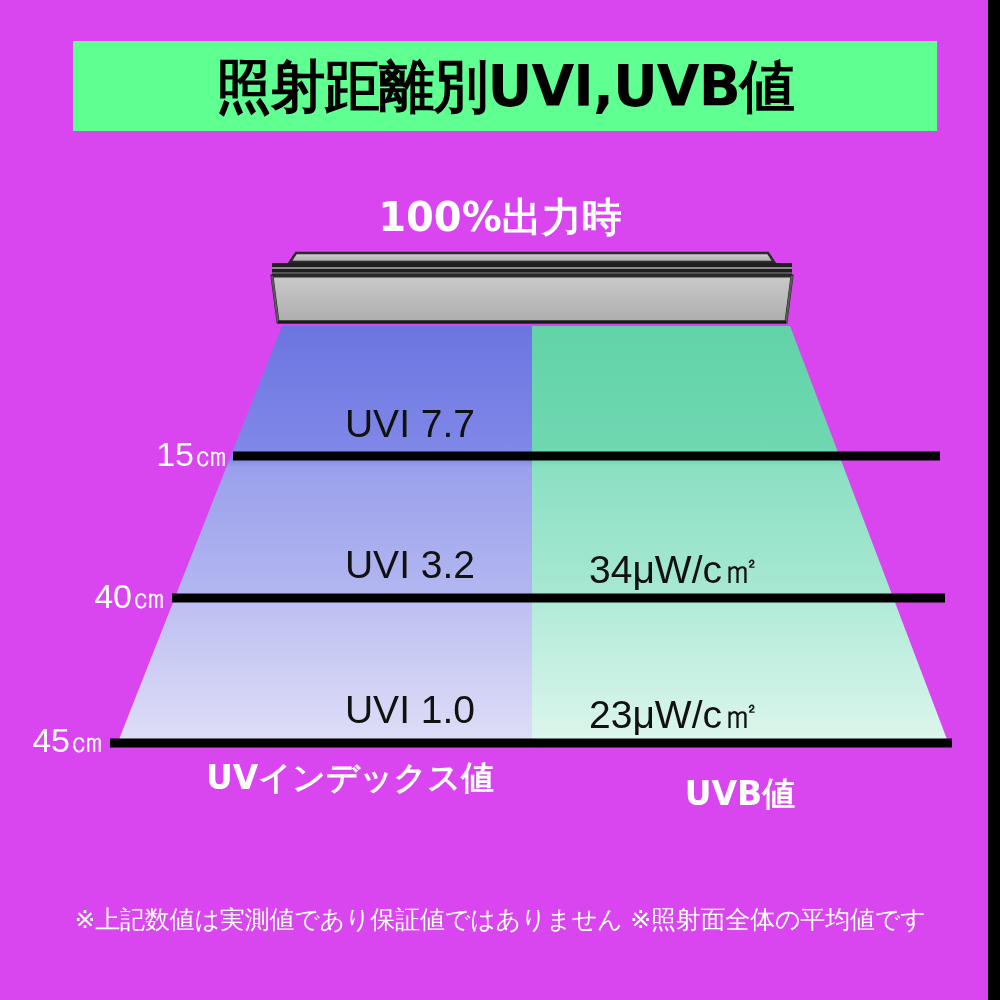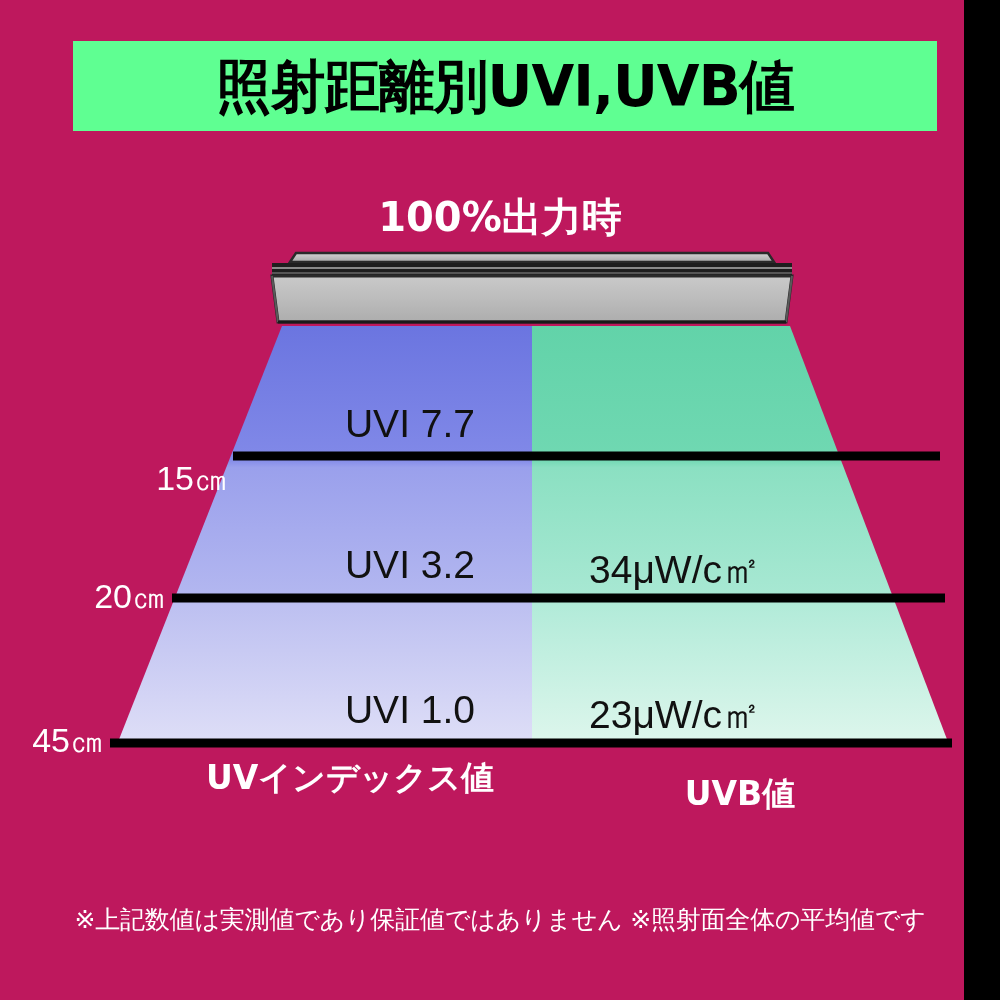--- a/index.html
+++ b/index.html
@@ -13,21 +13,22 @@
     overflow: hidden;
     font-family: "Liberation Sans", "DejaVu Sans", sans-serif;
     color: #ffffff;
     position: relative;
   }
   #stage {
     position: absolute;
     left: 0; top: 0;
     width: 964px;
     height: 1000px;
-    background: #be185d;
+    background: #d946ef;
+    padding-left: 24px;
   }
 
   
   #title-banner {
     position: absolute;
     left: 73px;
     top: 41px;
     width: 864px;
     height: 90px;
     background: var(--accent, #5FFF92);
@@ -176,22 +177,22 @@
 
       <polygon points="272,276 792,276 786,322 278,322" fill="url(#gradFixture)" stroke="#2A2A2A" stroke-width="3"></polygon>
 
       <path d="M 272,276 L 278,322" stroke="#5A5A5A" stroke-width="2" fill="none"></path>
       <path d="M 792,276 L 786,322" stroke="#5A5A5A" stroke-width="2" fill="none"></path>
 
       <line x1="278" y1="322" x2="786" y2="322" stroke="#1A1A1A" stroke-width="3"></line>
     </g>
   </svg>
 
-  <div class="dist-label" style="left:118px; top:432px; width:110px;margin-top:24px;">15㎝</div>
-  <div class="dist-label" style="left:56px; top:574px; width:110px;">20㎝</div>
+  <div class="dist-label" style="left:118px; top:432px; width:110px;">15㎝</div>
+  <div class="dist-label" style="left:56px; top:574px; width:110px;">40㎝</div>
   <div class="dist-label" style="left:-6px; top:718px; width:110px;">45㎝</div>
 
   <div class="cell-label" style="left:290px; top:402px; width:240px;">UVI 7.7</div>
 
   <div class="cell-label" style="left:290px; top:543px; width:240px;">UVI 3.2</div>
   <div class="cell-label" style="left:545px; top:543px; width:260px;">34μW/c㎡</div>
 
   <div class="cell-label" style="left:290px; top:688px; width:240px;">UVI 1.0</div>
   <div class="cell-label" style="left:545px; top:688px; width:260px;">23μW/c㎡</div>
 

